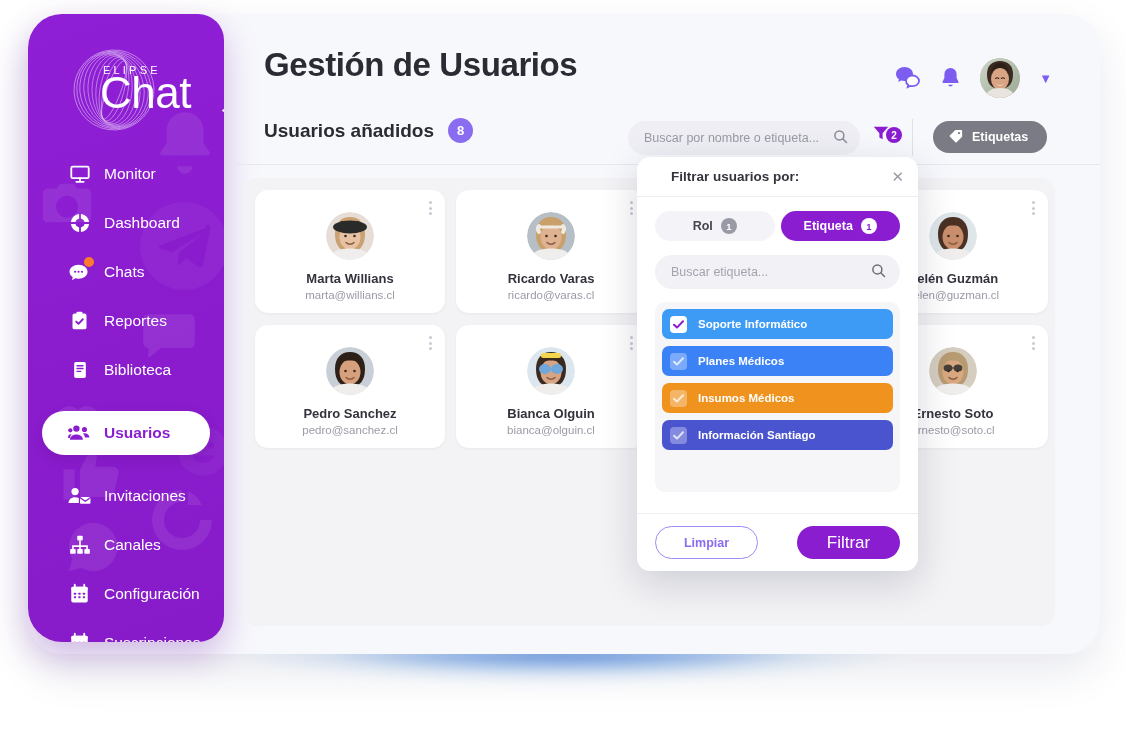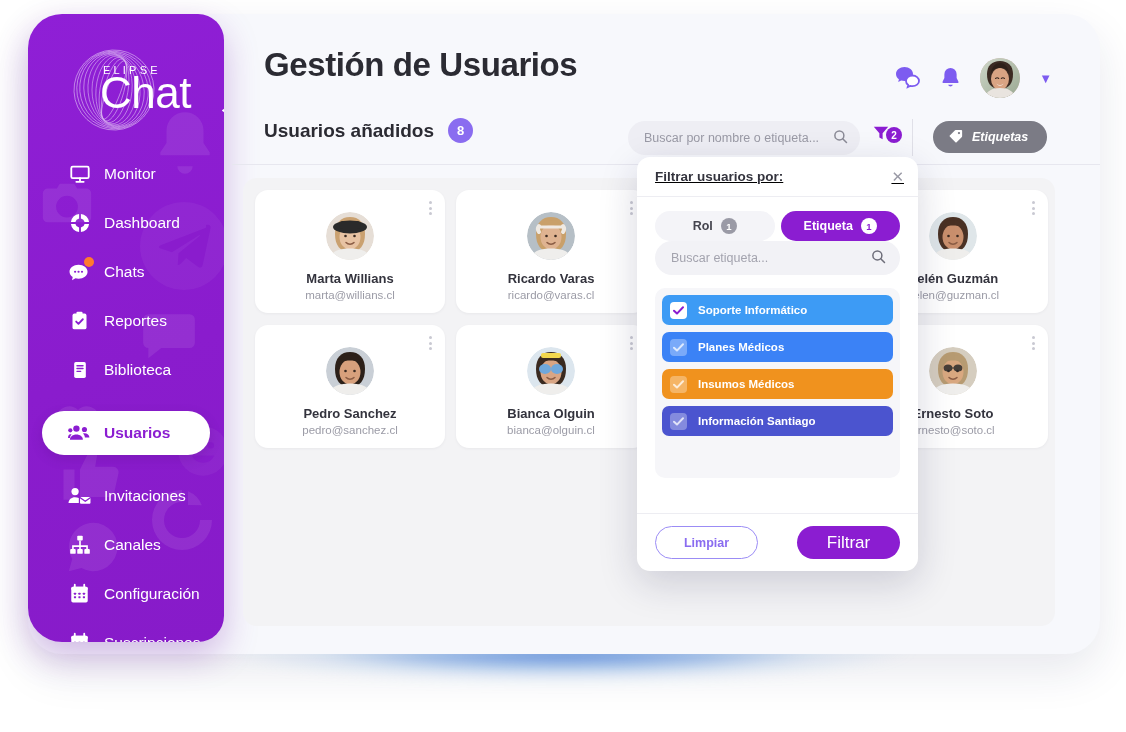--- a/index.html
+++ b/index.html
@@ -149,21 +149,20 @@
     position: absolute; left: 912px; top: 119px;
     width: 1px; height: 37px; background: #e0e0e8;
   }
   .tags-button {
     position: absolute; left: 933px; top: 121px;
     height: 32px; padding: 0 19px 0 16px; border-radius: 16px;
     background: #7b7b85; color: #fff;
     display: flex; align-items: center; gap: 9px;
     font-size: 12.5px; font-weight: 700; cursor: pointer;
     border: none;
-    font-style: italic;
   }
 
   
   .h-divider {
     position: absolute; left: 232px; top: 164px;
     width: 868px; height: 1px; background: #e7e7ef;
   }
   .content-panel {
     position: absolute; left: 243px; top: 178px;
     width: 812px; height: 448px;
@@ -201,28 +200,28 @@
   .modal {
     position: absolute; left: 637px; top: 157px;
     width: 281px; height: 414px;
     background: #ffffff; border-radius: 13px;
     box-shadow: 0 12px 38px rgba(30,30,70,0.18);
     overflow: hidden; display: flex; flex-direction: column;
   }
   .modal-head {
     height: 40px; flex: 0 0 auto;
     display: flex; align-items: center; justify-content: space-between;
-    padding: 0 14px 0 18px; border-bottom: 1px solid #ededf2; text-decoration: underline;
+    padding: 0 14px 0 34px; border-bottom: 1px solid #ededf2;
   }
   .modal-title { font-size: 13.5px; font-weight: 700; color: #33333d; }
   .modal-close { color: #9a9aa6; font-size: 15px; cursor: pointer; line-height:1; }
   .modal-body { flex: 1 1 auto; padding: 14px 18px 0 18px; overflow: hidden; }
 
   .seg {
-    display: flex; gap: 6px; 
+    display: flex; gap: 6px; margin-bottom: 14px;
   }
   .seg-btn {
     flex: 1; height: 30px; border-radius: 15px;
     display: flex; align-items: center; justify-content: center; gap: 8px;
     font-size: 12.5px; font-weight: 700; cursor: pointer; border: none;
     background: #f4f4f8; color: #44444e;
     font-family: "Liberation Sans", sans-serif;
   }
   .seg-btn.active { background: #8b1dd1; color: #fff; }
   .seg-pill {

